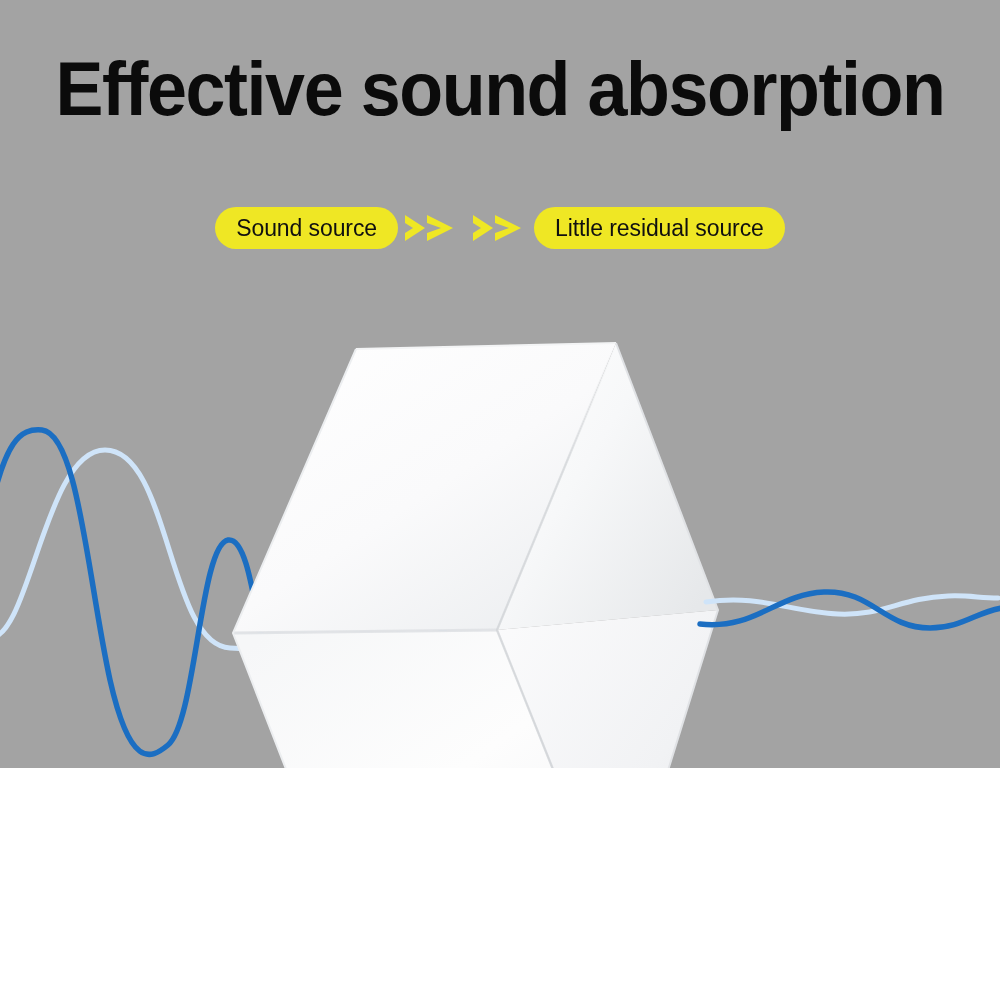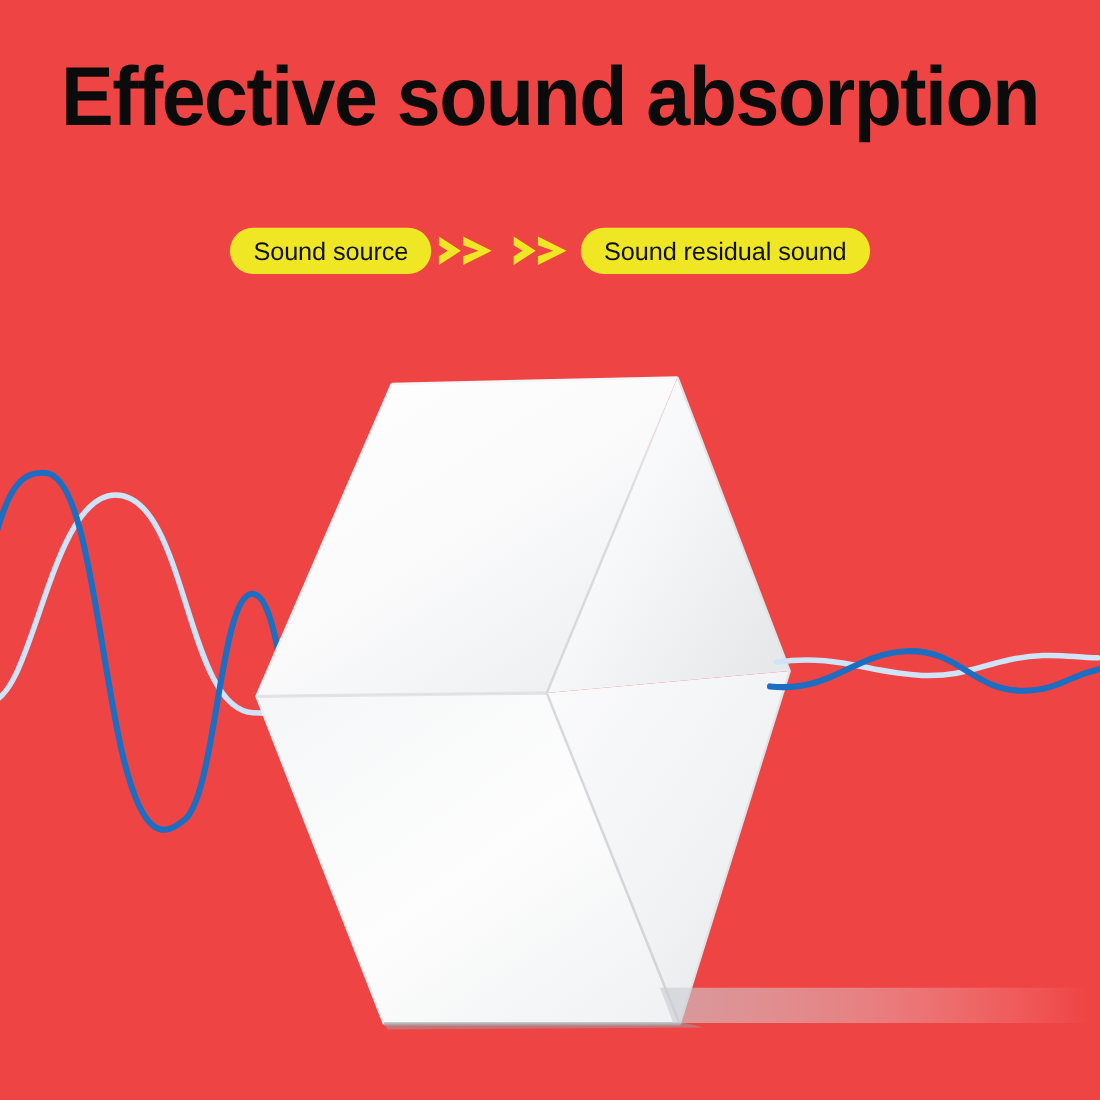--- a/index.html
+++ b/index.html
@@ -6,22 +6,22 @@
     margin: 0;
     padding: 0;
     background: #ffffff;
   }
   body {
     font-family: "Liberation Sans", sans-serif;
   }
   #stage {
     position: relative;
     width: 1000px;
-    height: 1000px;
-    background: #ef4444;
+    height: 768px;
+    background: #a3a3a3;
     overflow: hidden;
   }
 
   
   #headline {
     position: absolute;
     left: 0;
     top: 48px;
     width: 1000px;
     text-align: center;
@@ -104,21 +104,21 @@
 
 
     <div class="chev">
       <svg width="58" height="30" viewBox="0 0 58 30" aria-hidden="true">
         <path d="M2 2 L22 15 L2 28 L2 20 L10 15 L2 10 Z" fill="#efe724"></path>
         <path d="M24 2 L50 15 L24 28 L24 20 L38 15 L24 10 Z" fill="#efe724"></path>
       </svg>
     </div>
 
     <div class="badge">
-      <span>Sound residual sound</span>
+      <span>Little residual source</span>
     </div>
 
   </div>
 
   <div id="artwork">
     <svg width="1000" height="1000" viewBox="0 0 1000 1000" aria-hidden="true">
       <defs>
 
         <linearGradient id="faceTopLeft" x1="0" y1="0" x2="0.85" y2="1">
           <stop offset="0%" stop-color="#ffffff"></stop>

